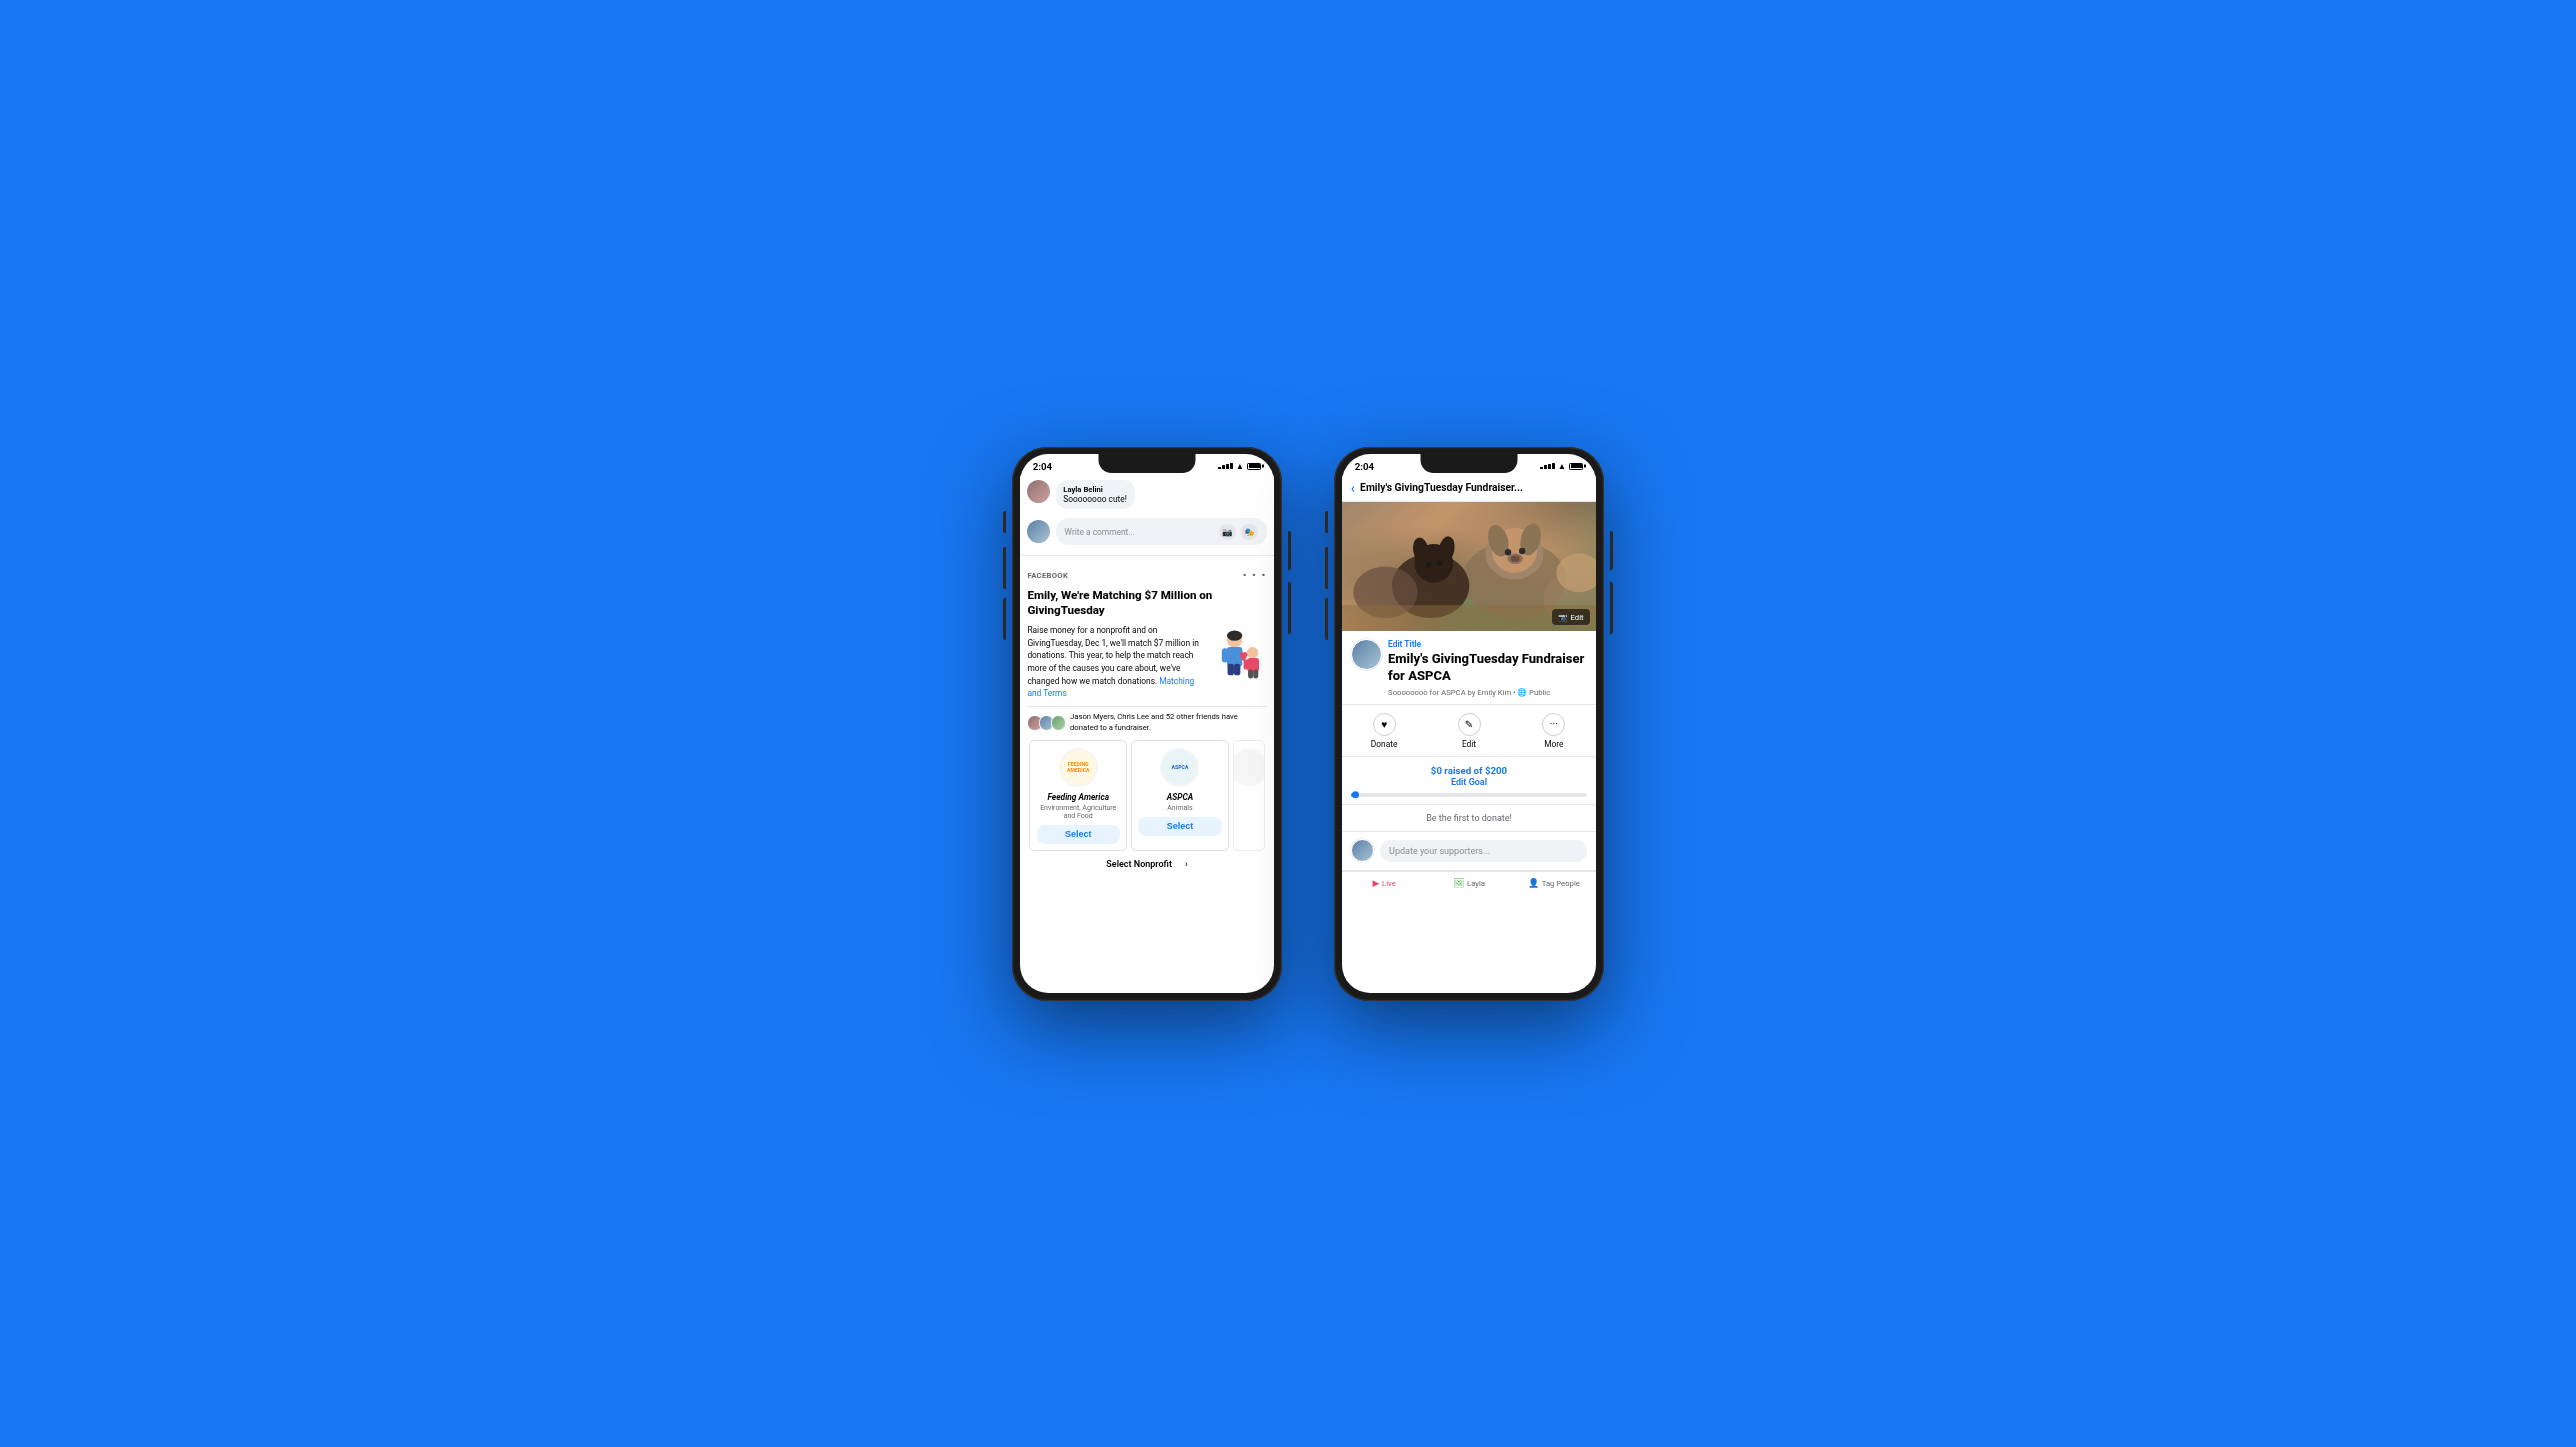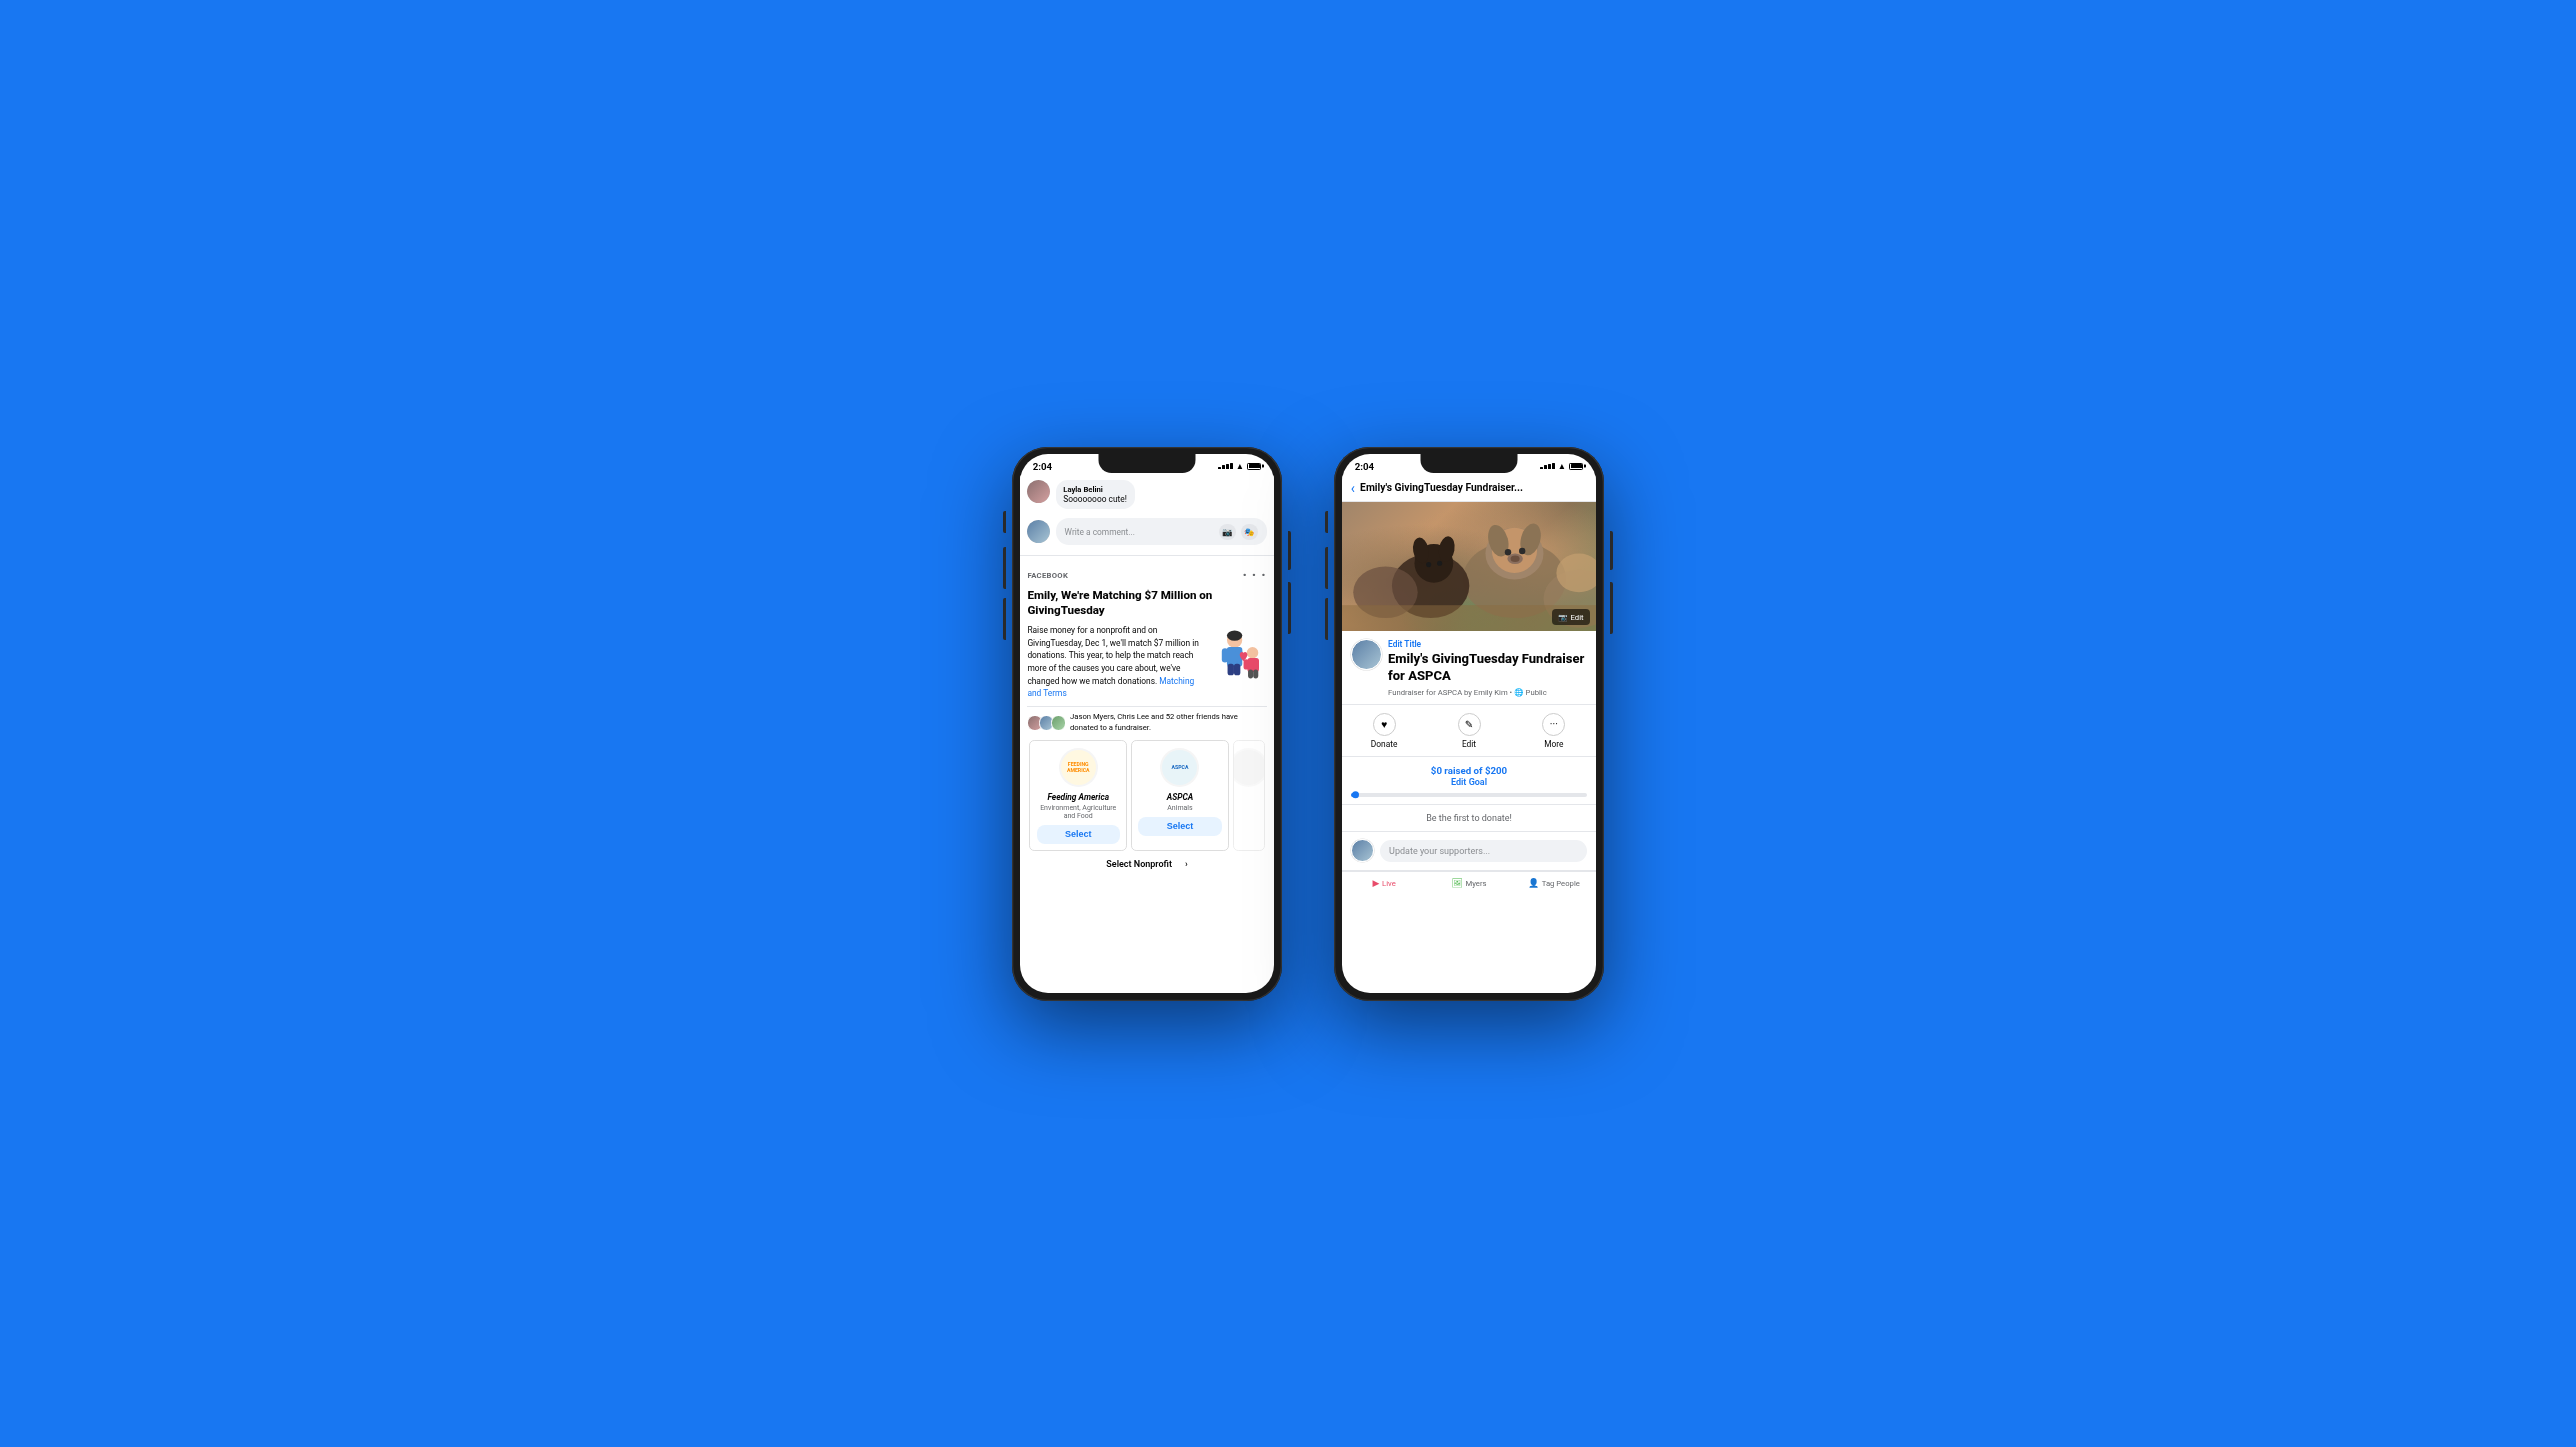--- a/index.html
+++ b/index.html
@@ -881,21 +881,21 @@
         </div>
       </div>
 
       <div class="fundraiser-info">
         <div style="display:flex; align-items:flex-start; gap:6.4px;">
           <div class="organizer-avatar"></div>
           <div style="flex:1;">
             <a class="edit-title-link">Edit Title</a>
             <div class="fundraiser-title">Emily's GivingTuesday Fundraiser for ASPCA</div>
             <div class="fundraiser-meta">
-              <span>Fundraiser for ASPCA by Emily Kim • 🌐 Public</span>
+              <span>Soooooooo for ASPCA by Emily Kim • 🌐 Public</span>
             </div>
           </div>
         </div>
       </div>
 
       <div class="action-buttons">
         <div class="action-btn">
           <div class="action-btn-icon">♥</div>
           <span class="action-btn-label">Donate</span>
         </div>
@@ -930,21 +930,21 @@
         </div>
       </div>
 
       <div class="post-actions">
         <div class="post-action">
           <span class="post-action-icon" style="color:#E84B6A;">▶</span>
           <span style="color:#E84B6A;">Live</span>
         </div>
         <div class="post-action">
           <span class="post-action-icon" style="color:#45B543;">🖼</span>
-          <span style="color:#65676b;">Myers</span>
+          <span style="color:#65676b;">Layla</span>
         </div>
         <div class="post-action">
           <span class="post-action-icon" style="color:#1877F2;">👤</span>
           <span style="color:#65676b;">Tag People</span>
         </div>
       </div>
 
     </div>
   </div>
 

